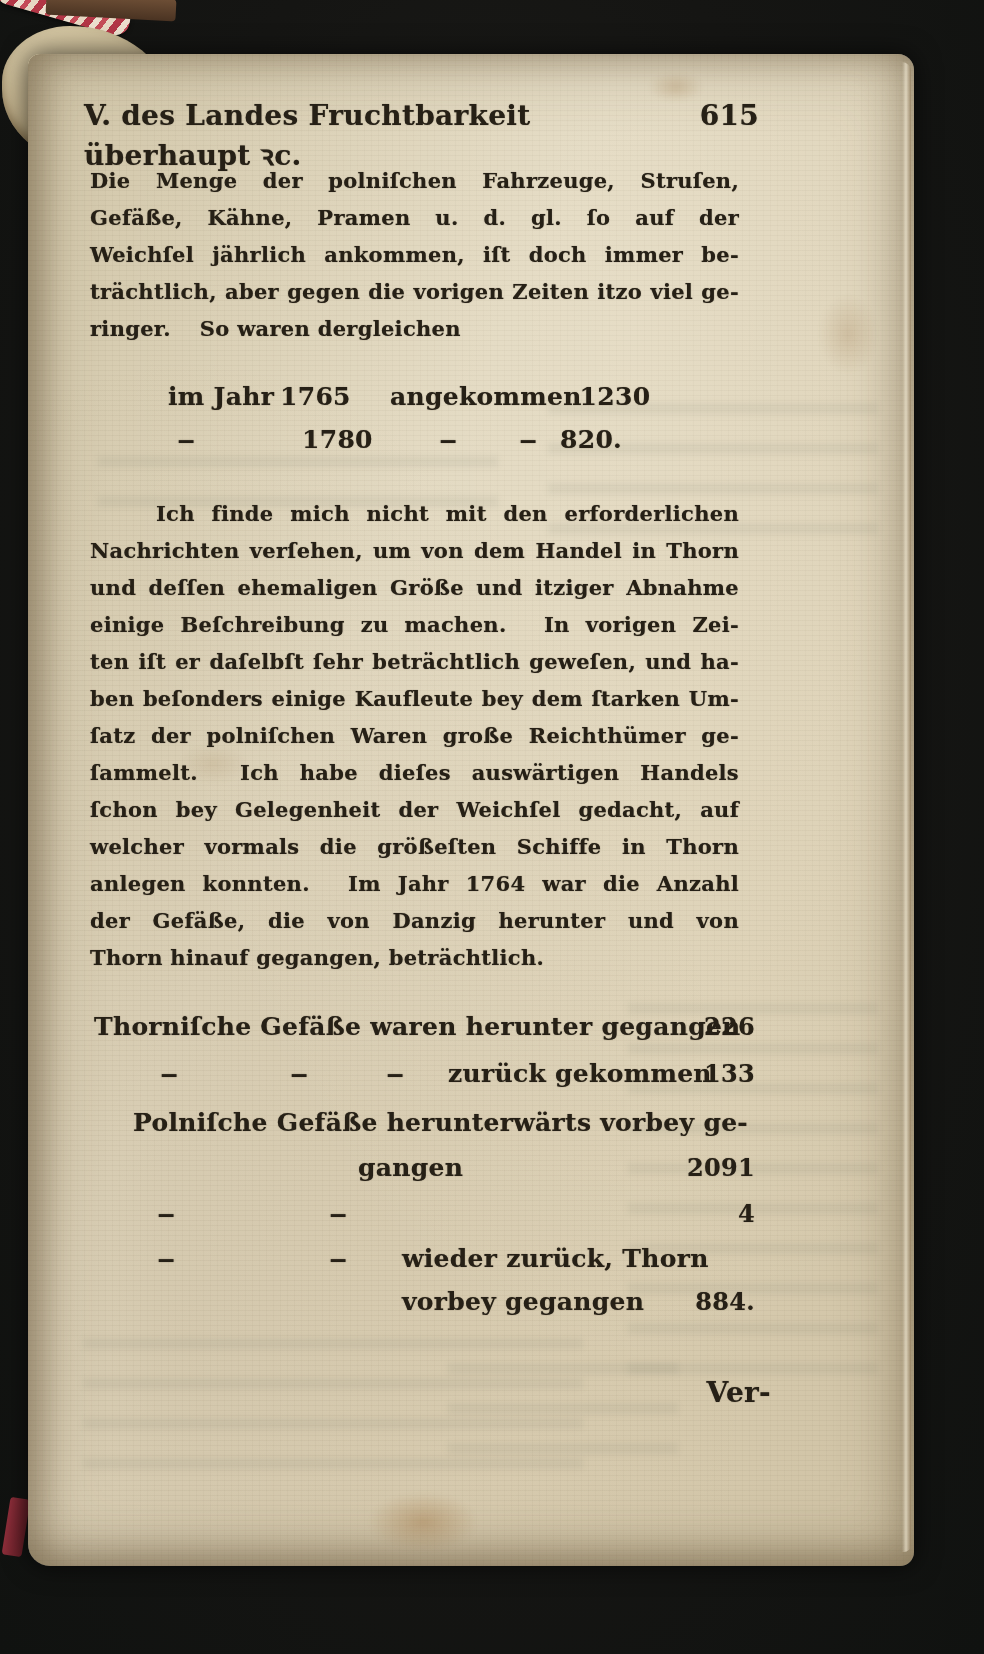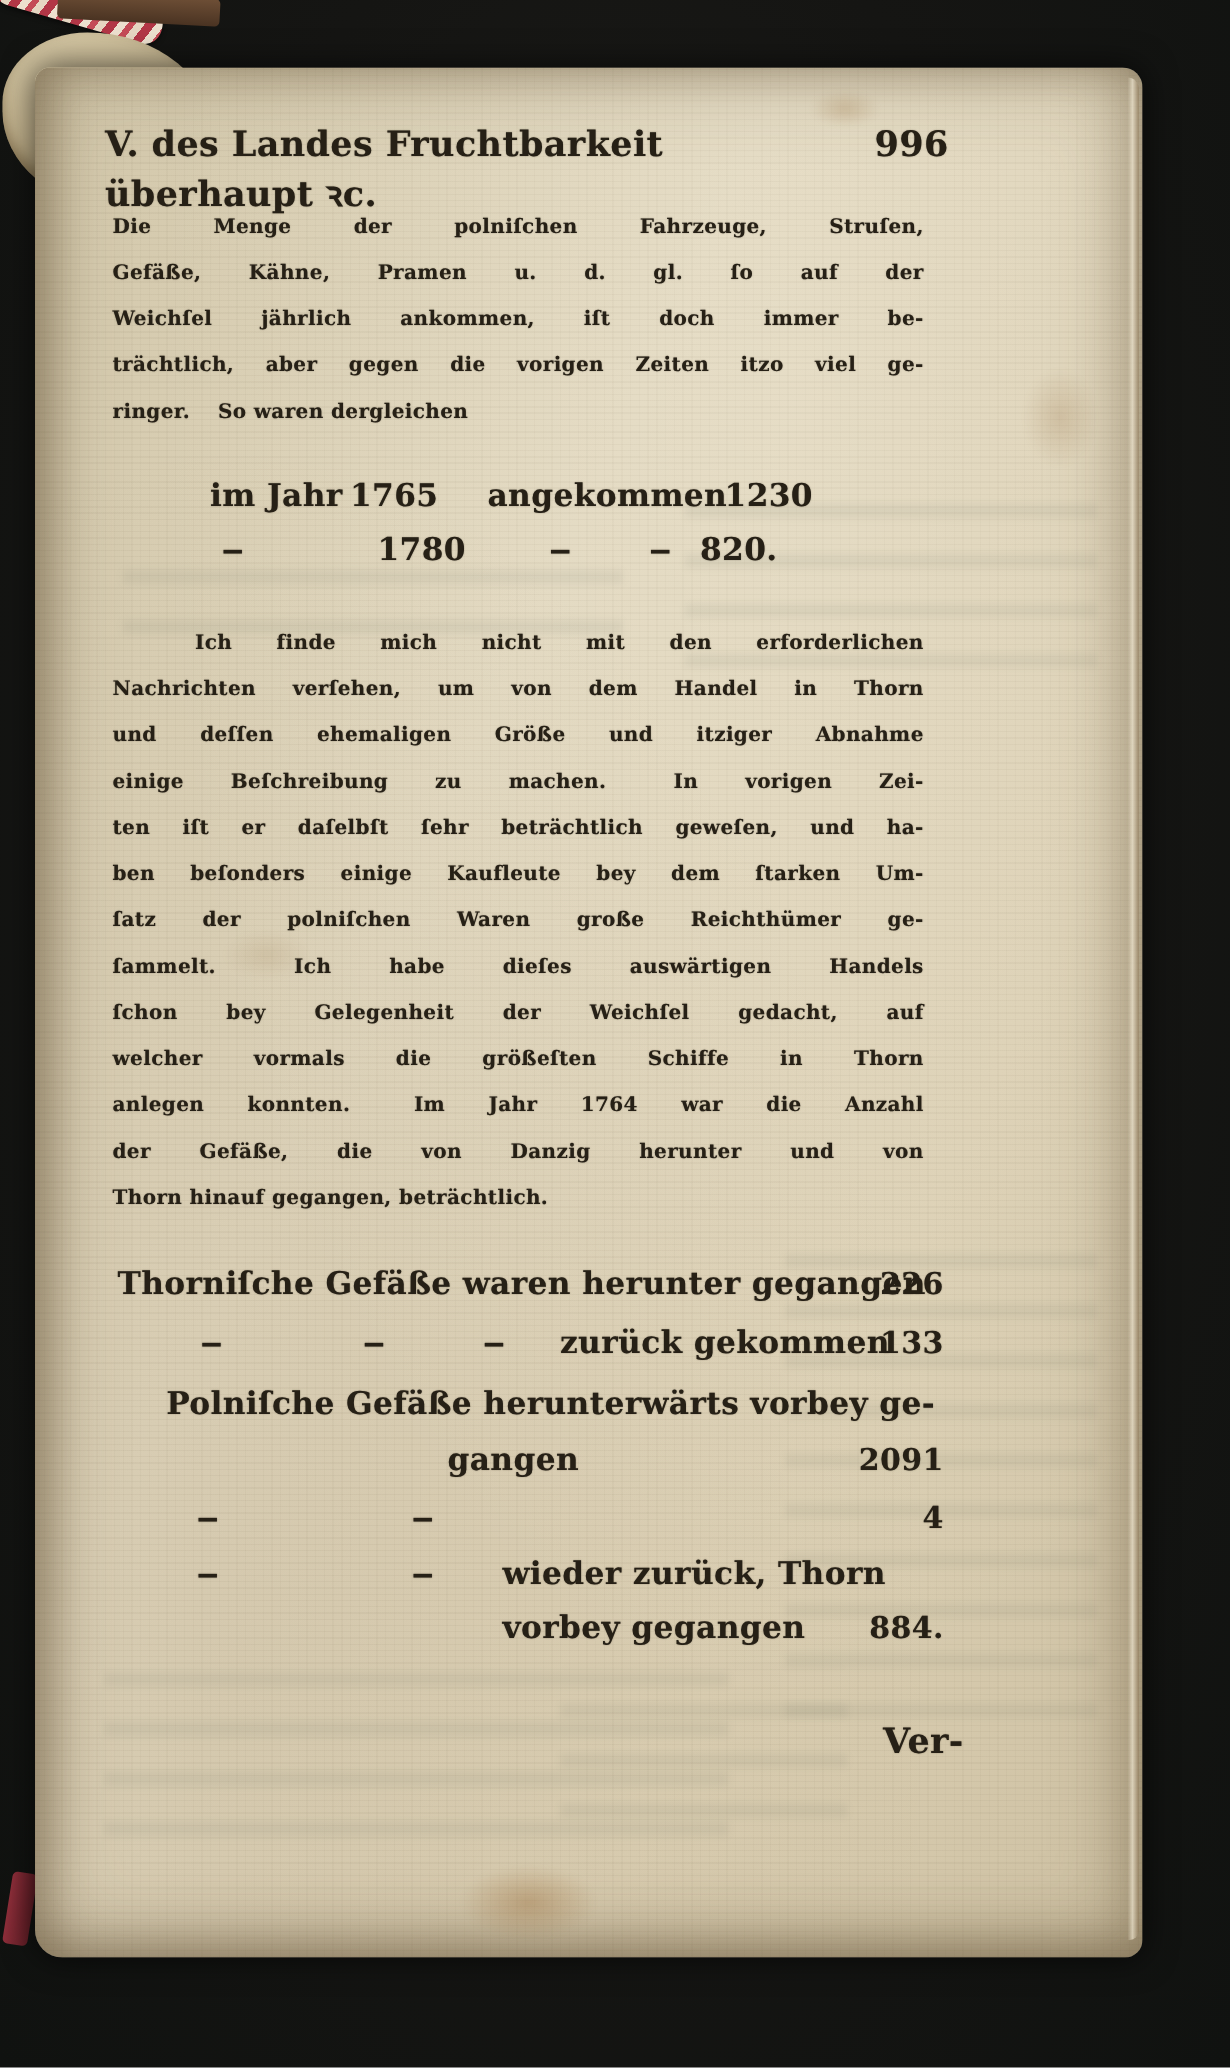--- a/index.html
+++ b/index.html
@@ -71,21 +71,21 @@
   .g3{left:600px;top:930px;width:250px;height:390px;}
   .g4{left:55px;top:1255px;width:500px;height:160px;}
   .g5{left:420px;top:1280px;width:230px;height:120px;}
 
   
   .textblock{position:absolute;left:62px;top:0;width:665px;color:#262016;
     font-weight:700;letter-spacing:.3px;
     text-shadow:0 0 1px rgba(42,32,20,.55);}
   .hdr{position:absolute;top:42px;left:-6px;right:-4px;display:flex;
     justify-content:space-between;font-size:28px;line-height:40px;}
-  .para{position:absolute;left:0;right:16px;font-size:16px;}
+  .para{position:absolute;left:0;right:16px;font-size:21px;}
   .p1{top:108px;}
   .p2{top:441px;}
   .tl{height:37px;line-height:37px;white-space:pre-wrap;overflow:visible;}
   .jl{text-align:justify;text-align-last:justify;}
   .ind{text-indent:66px;}
 
   .row{position:absolute;left:0;right:0;height:40px;font-size:25px;line-height:40px;}
   .row span{position:absolute;white-space:pre;}
   .num{right:0;width:130px;text-align:right;font-size:24px;}
   .dash{transform:scaleX(1.5);font-weight:700;}
@@ -114,21 +114,21 @@
     <div class="ghost g1"></div>
     <div class="ghost g2"></div>
     <div class="ghost g3"></div>
     <div class="ghost g4"></div>
     <div class="ghost g5"></div>
 
     <div class="textblock">
 
       <div class="hdr">
         <span>V. des Landes Fruchtbarkeit überhaupt ꝛc.</span>
-        <span>996</span>
+        <span>615</span>
       </div>
 
       <div class="para p1">
           <div class="tl jl">Die Menge der polniſchen Fahrzeuge, Struſen,</div>
           <div class="tl jl">Gefäße, Kähne, Pramen u. d. gl. ſo auf der</div>
           <div class="tl jl">Weichſel jährlich ankommen, iſt doch immer be-</div>
           <div class="tl jl">trächtlich, aber gegen die vorigen Zeiten itzo viel ge-</div>
           <div class="tl">ringer.  So waren dergleichen</div>
         </div>
 

